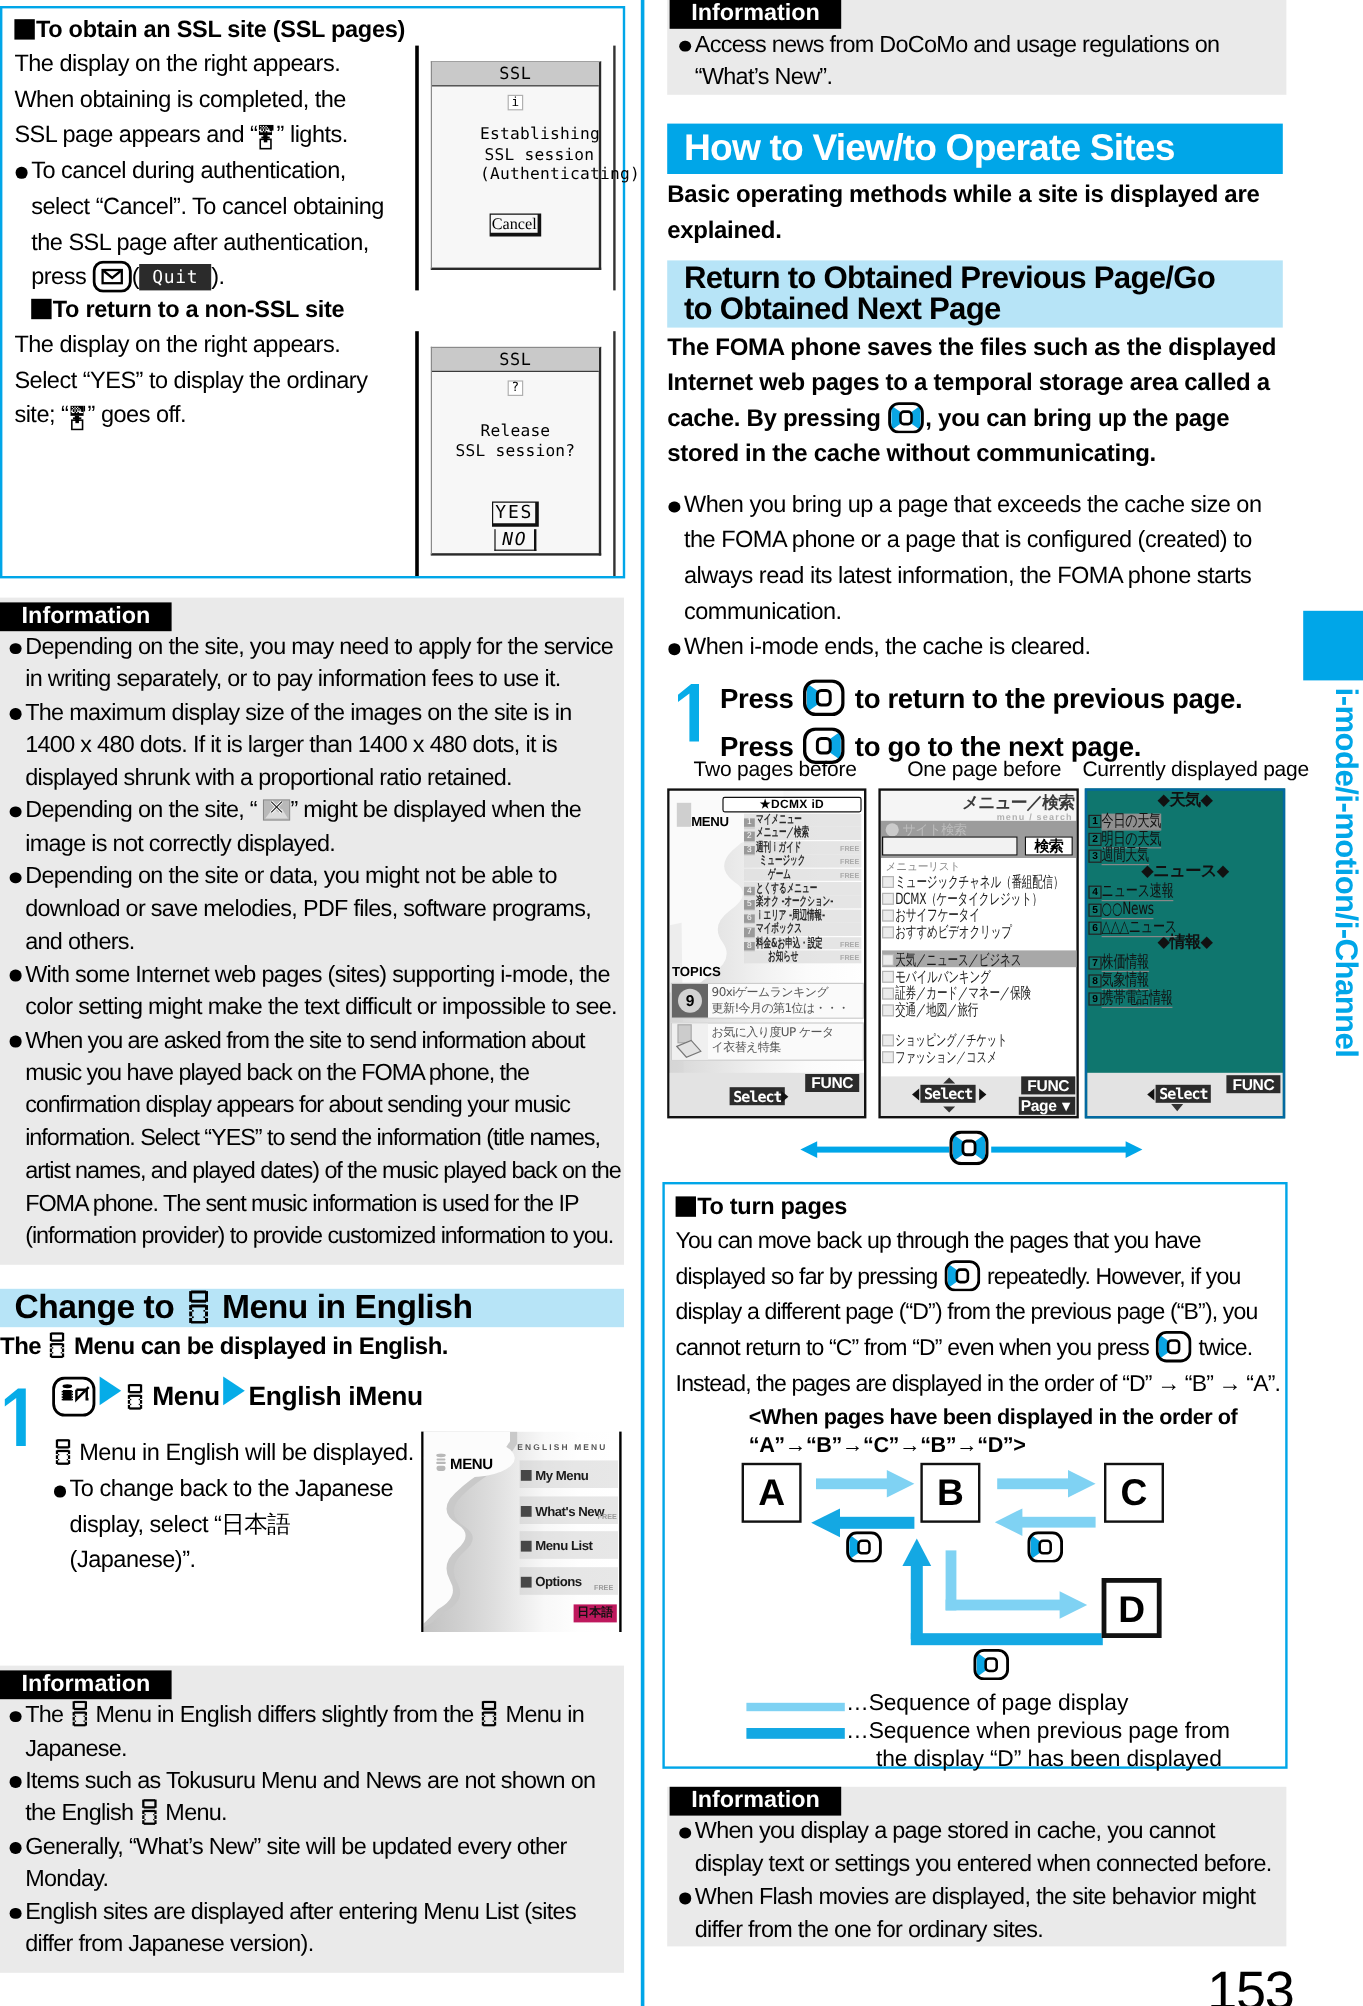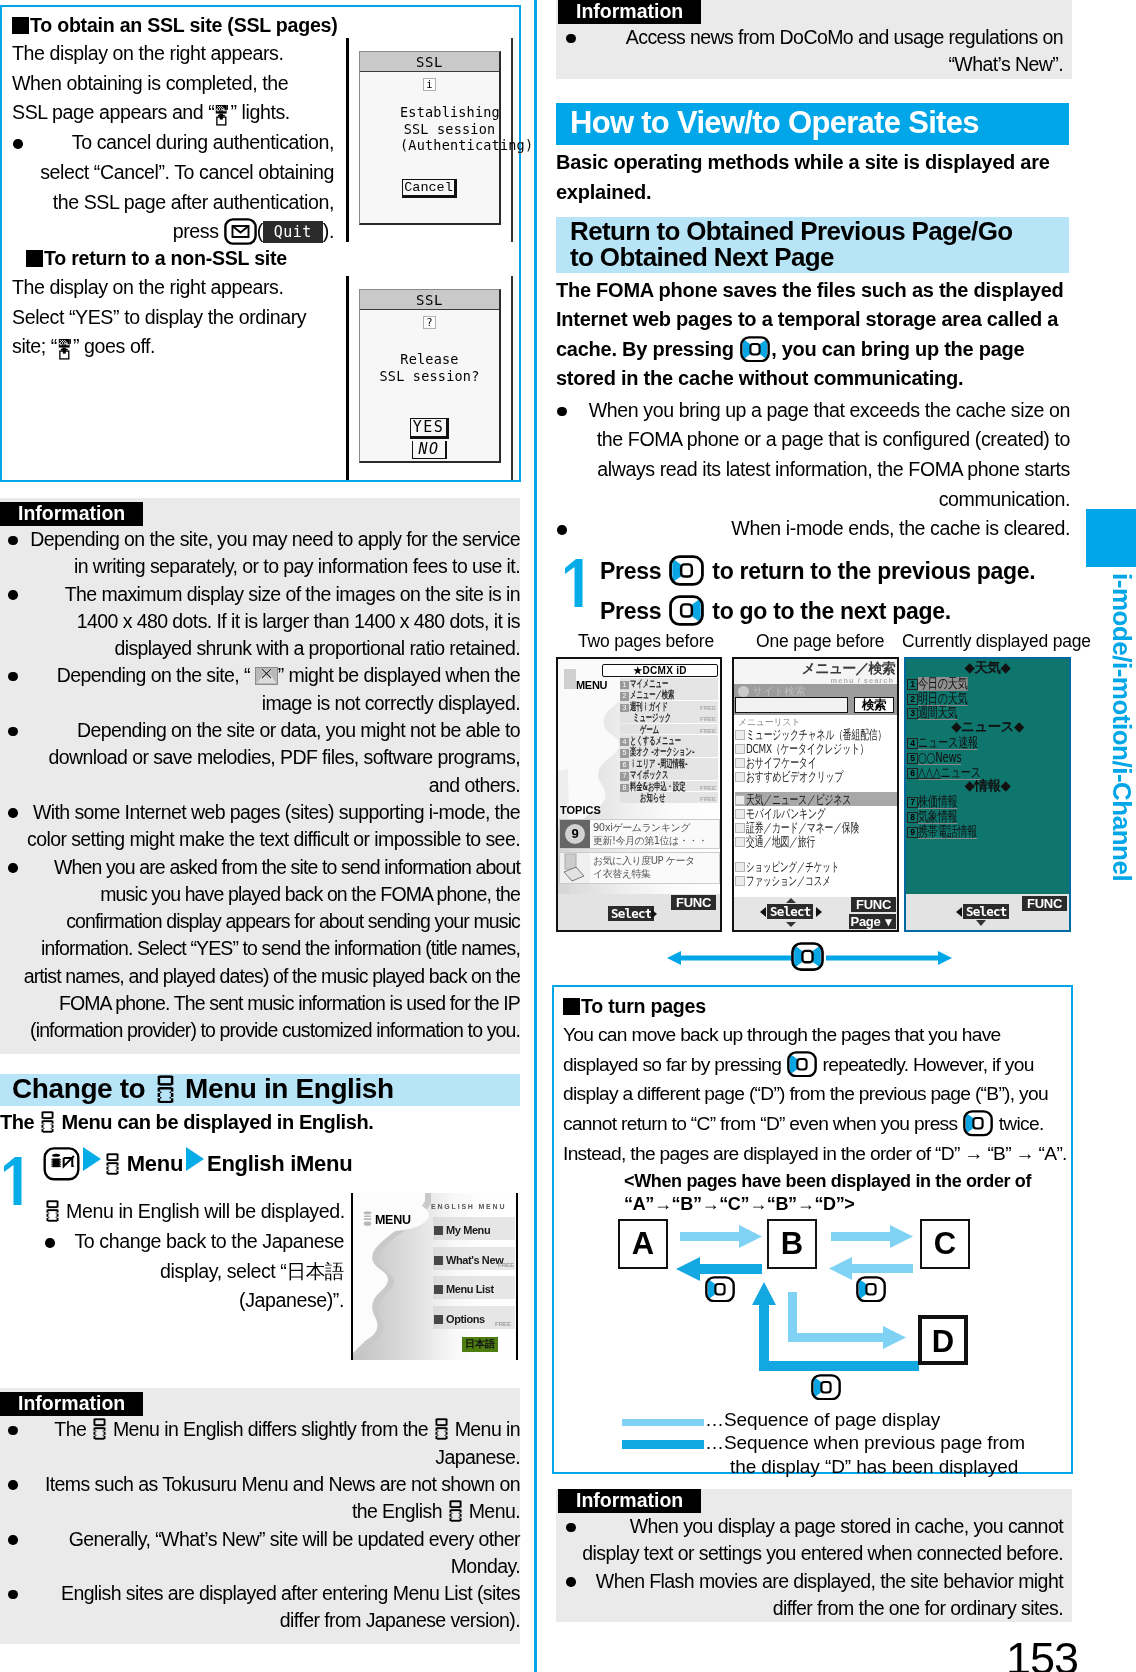--- a/index.html
+++ b/index.html
@@ -6,21 +6,21 @@
   html,body { margin:0; padding:0; }
   body {
     width:1136px; height:1672px; position:relative; background:#fff; overflow:hidden;
     font-family:"Liberation Sans", sans-serif; color:#000;
   }
   .page { position:absolute; left:0; top:0; width:1136px; height:1672px; }
 
   
   .bd { font-size:19.6px; line-height:29.7px; letter-spacing:-0.42px; }
   .bold { font-weight:bold; }
-  ul.bl { margin:0; padding:0; list-style:none;text-align:right; }
+  ul.bl { margin:0; padding:0; list-style:none; }
   ul.bl > li { position:relative; padding-left:14px; }
   ul.bl > li:before {
     content:""; position:absolute; left:1px; top:11px;
     width:9.5px; height:9.5px; border-radius:50%; background:#000;
   }
 
   
   .sqh { font-size:19.6px; font-weight:bold; line-height:26px; letter-spacing:-0.25px; }
   .sqh .sq { display:inline-block; width:17px; height:17px; background:#000; vertical-align:-2px; margin-right:1px; }
 
@@ -170,21 +170,21 @@
       <div style="position:absolute;left:0px;top:0px;width:3px;height:204px;background:#000;"></div>
       <div style="position:absolute;left:165px;top:0px;width:1.6px;height:204px;background:#333;"></div>
       <div class="scr" style="position:relative;width:142px;height:174px;border:1px solid #8a8a8a;border-right:2px solid #2a2a2a;border-bottom:2px solid #2a2a2a;background:#f7f7f7;margin-left:13px;margin-top:13px;">
         <div style="background:#c9c9c9;height:20px;line-height:20px;text-align:center;font-size:14px;font-family:'DejaVu Sans Mono',monospace;border-bottom:1.5px solid #3a3a3a;letter-spacing:0.5px;">SSL</div>
         <div style="text-align:center;margin-top:1px;"><span style="display:inline-block;border:1px solid #b0b0b0;font-size:10.5px;font-family:'DejaVu Sans Mono',monospace;line-height:11px;padding:0px 2px;background:#fff;">i</span></div>
         <div style="text-align:center;margin-top:12px;font-family:'DejaVu Sans Mono',monospace;font-size:13.5px;line-height:16.5px;letter-spacing:0.2px;margin-left:40px;">
           <div>Establishing</div>
           <div>SSL session</div>
           <div>(Authenticating)</div>
         </div>
-        <div style="text-align:center;margin-top:22px;"><span style="display:inline-block;border:1.6px solid #111;border-right-width:3.5px;border-bottom-width:3.5px;font-family:Liberation Mono, monospace;font-size:13.5px;line-height:15px;padding:0 1px;background:#f7f7f7;">Cancel</span></div>
+        <div style="text-align:center;margin-top:22px;"><span style="display:inline-block;border:1.6px solid #111;border-right-width:3.5px;border-bottom-width:3.5px;font-family:Liberation Serif, serif;font-size:13.5px;line-height:15px;padding:0 1px;background:#f7f7f7;">Cancel</span></div>
       </div>
     </div>
 
     <div class="sqh" style="position:absolute;left:24px;top:238px;"><span class="sq"></span><span>To return to a non-SSL site</span></div>
 
     <div class="bd" style="position:absolute;left:10px;top:266px;width:310px;">The display on the right appears. Select “YES” to display the ordinary site; “<span class="ic sslicon"><svg viewBox="0 0 18 26">
               <g fill="#000">
                 <rect x="1" y="0" width="14" height="11"></rect>
                 <rect x="15" y="0" width="1.6" height="6.2"></rect>
               </g>
@@ -372,21 +372,21 @@
               </g>
             </svg></div>
       <div style="position:absolute;left:22px;top:20px;font-size:12.5px;font-weight:bold;letter-spacing:-0.3px;">MENU</div>
       <div style="position:absolute;left:78px;top:10px;font-size:7px;font-weight:bold;letter-spacing:1.8px;color:#555;white-space:nowrap;">ENGLISH MENU</div>
       <div style="position:absolute;left:80px;top:24px;width:82px;">
         <div class="emrow"><span class="emic"></span><span class="emlb">My Menu</span></div>
         <div class="emrow"><span class="emic"></span><span class="emlb">What's New</span><span class="emfr" style="position:absolute;right:1px;top:7px;">FREE</span></div>
         <div class="emrow"><span class="emic"></span><span class="emlb">Menu List</span></div>
         <div class="emrow"><span class="emic"></span><span class="emlb">Options</span><span class="emfr" style="position:absolute;right:4px;top:7px;">FREE</span></div>
       </div>
-      <div style="position:absolute;right:18px;top:144px;background:#4d7c0f;padding:0px 3px 1px 3px;font-size:10px;font-weight:bold;color:#111;">日本語</div>
+      <div style="position:absolute;right:2px;top:144px;background:#be185d;padding:0px 3px 1px 3px;font-size:10px;font-weight:bold;color:#111;">日本語</div>
     </div>
   </div>
 
   <div class="info" style="margin-top:2px;width:520px;">
     <div class="hdr">Information</div>
     <ul class="bl">
       <li class="bd">The <span class="ic imode"><svg viewBox="0 0 13 22">
                 <g fill="#000">
                   <rect x="1.7" y="0.3" width="9.6" height="1.9"></rect>
                   <rect x="1.7" y="6.2" width="9.6" height="1.9"></rect>
@@ -466,21 +466,21 @@
 
   <div class="h2band" style="margin-top:10px;width:513px;"><span>Return to Obtained Previous Page/Go</span><br><span>to Obtained Next Page</span></div>
 
   <div class="h1lead" style="margin-top:3px;width:514px;line-height:29.5px;">The FOMA phone saves the files such as the displayed Internet web pages to a temporal storage area called a cache. By pressing <span class="ic key5s"><svg viewBox="0 0 34 30">
             <path d="M3.2 3.2 L13.5 10.6 L13.5 19.4 L3.2 26.8 Z" fill="#0aa6e4"></path>
             <path d="M30.8 3.2 L20.5 10.6 L20.5 19.4 L30.8 26.8 Z" fill="#0aa6e4"></path>
             <rect x="1.5" y="1.5" width="31" height="27" rx="8.8" ry="8.8" fill="none" stroke="#000" stroke-width="2.7"></rect>
             <rect x="11.8" y="9.1" width="10.4" height="11.8" rx="3.2" ry="3.2" fill="#fff" stroke="#000" stroke-width="2.4"></rect>
           </svg></span>, you can bring up the page stored in the cache without communicating.</div>
 
-  <ul class="bl" style="margin-top:2px;width:514px;">
+  <ul class="bl" style="margin-top:13px;width:514px;">
     <li class="bd">When you bring up a page that exceeds the cache size on the FOMA phone or a page that is configured (created) to always read its latest information, the FOMA phone starts communication.</li>
     <li class="bd">When i-mode ends, the cache is cleared.</li>
   </ul>
 
   <div style="position:relative;margin-top:7px;height:82px;">
     <div class="stepnum" style="position:absolute;left:7px;top:7px;"><span class="ic stepone"><svg viewBox="0 0 20 50">
               <path d="M2.0 10.0 L13.0 1.0 L19.5 1.0 L19.5 49.0 L11.5 49.0 L11.5 9.0 L2.0 16.0 Z" fill="#06ace8"></path>
             </svg></span><span class="vh">1</span></div>
     <div style="position:absolute;left:44px;top:0px;font-size:23px;font-weight:bold;line-height:40px;letter-spacing:-0.3px;">
       <div>Press <span class="ic key5"><svg viewBox="0 0 34 30">

